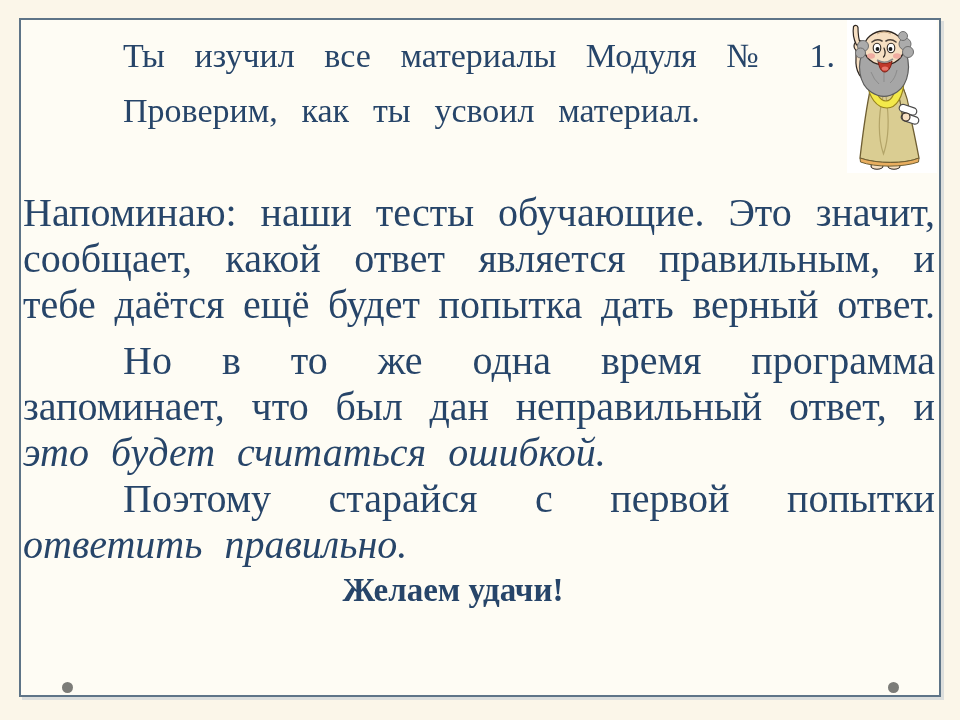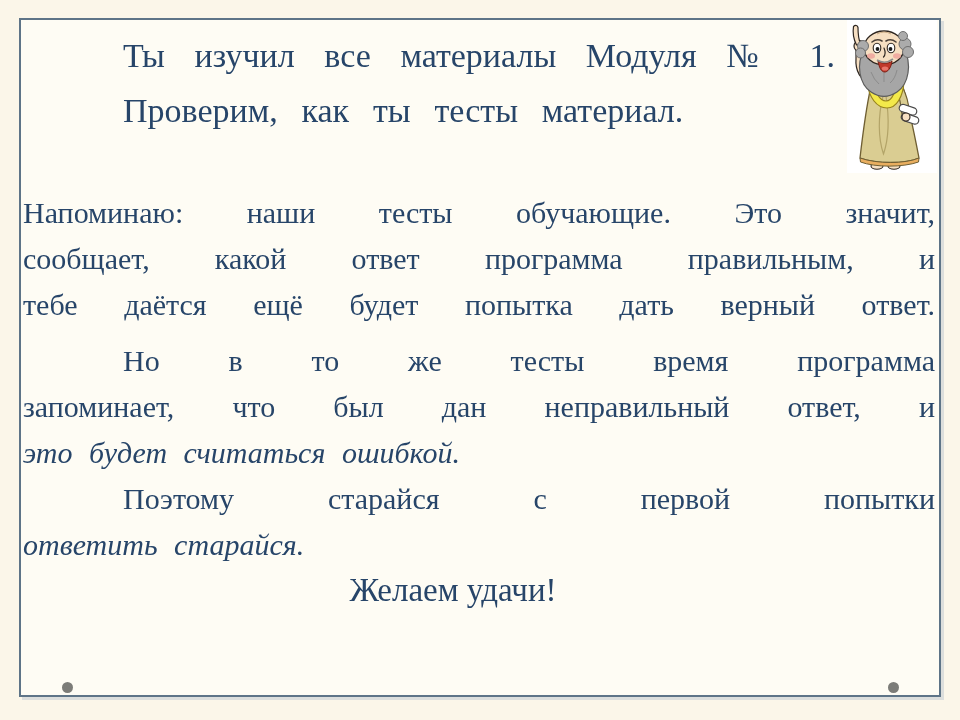--- a/index.html
+++ b/index.html
@@ -35,32 +35,32 @@
     font-size: 34px;
     line-height: 55px;
     white-space: normal;
   }
   .jl {
     text-align: justify;
     text-align-last: justify;
   }
   .heading-l2 { word-spacing: 0.45em; }
   .para {
-    font-size: 30px;
+    font-size: 40px;
     line-height: 46px;
   }
   .p1 { margin-top: 52px; }
   .p2 { margin-top: 10px; }
   .p3 { }
   .ind { padding-left: 100px; }
   .ws { word-spacing: 0.3em; font-style: italic; }
   .closing {
     margin-top: 0px;
     width: 860px;
-    font-weight: normal;
+    font-weight: bold;
     font-size: 33px;
     line-height: 44px;
     text-align: center;
   }
   .char {
     position: absolute;
     left: 847px; top: 20px;
     width: 90px; height: 153px;
     background: #ffffff;
   }
@@ -78,38 +78,38 @@
 </head>
 <body>
 
 <div class="stage">
   <div class="frame"></div>
 
   <div class="textblock">
 
     <div class="heading">
       <div class="jl">Ты изучил все материалы Модуля № 1.</div>
-      <div class="heading-l2">Проверим, как ты тесты материал.</div>
+      <div class="heading-l2">Проверим, как ты усвоил материал.</div>
     </div>
 
     <div class="para p1">
       <div class="jl">Напоминаю: наши тесты обучающие. Это значит,</div>
-      <div class="jl">сообщает, какой ответ программа правильным, и</div>
+      <div class="jl">сообщает, какой ответ является правильным, и</div>
       <div class="jl">тебе даётся ещё будет попытка дать верный ответ.</div>
     </div>
 
     <div class="para p2">
-      <div class="jl ind">Но в то же тесты время программа</div>
+      <div class="jl ind">Но в то же одна время программа</div>
       <div class="jl">запоминает, что был дан неправильный ответ, и</div>
       <div class="ws">это будет считаться ошибкой.</div>
     </div>
 
     <div class="para p3">
       <div class="jl ind">Поэтому старайся с первой попытки</div>
-      <div class="ws">ответить старайся.</div>
+      <div class="ws">ответить правильно.</div>
     </div>
 
     <div class="para closing">Желаем удачи!</div>
   </div>
 
   <div class="char">
     <svg viewBox="0 0 90 153" xmlns="http://www.w3.org/2000/svg">
       <rect x="0" y="0" width="90" height="153" fill="#ffffff"></rect>
 
       <path d="M24 64 C 14 60, 8 52, 9 38 L 9 30 L 16 30 C 16 42, 18 50, 27 55 Z" fill="#f6dfc2" stroke="#2e2620" stroke-width="1.2" stroke-linejoin="round"></path>

